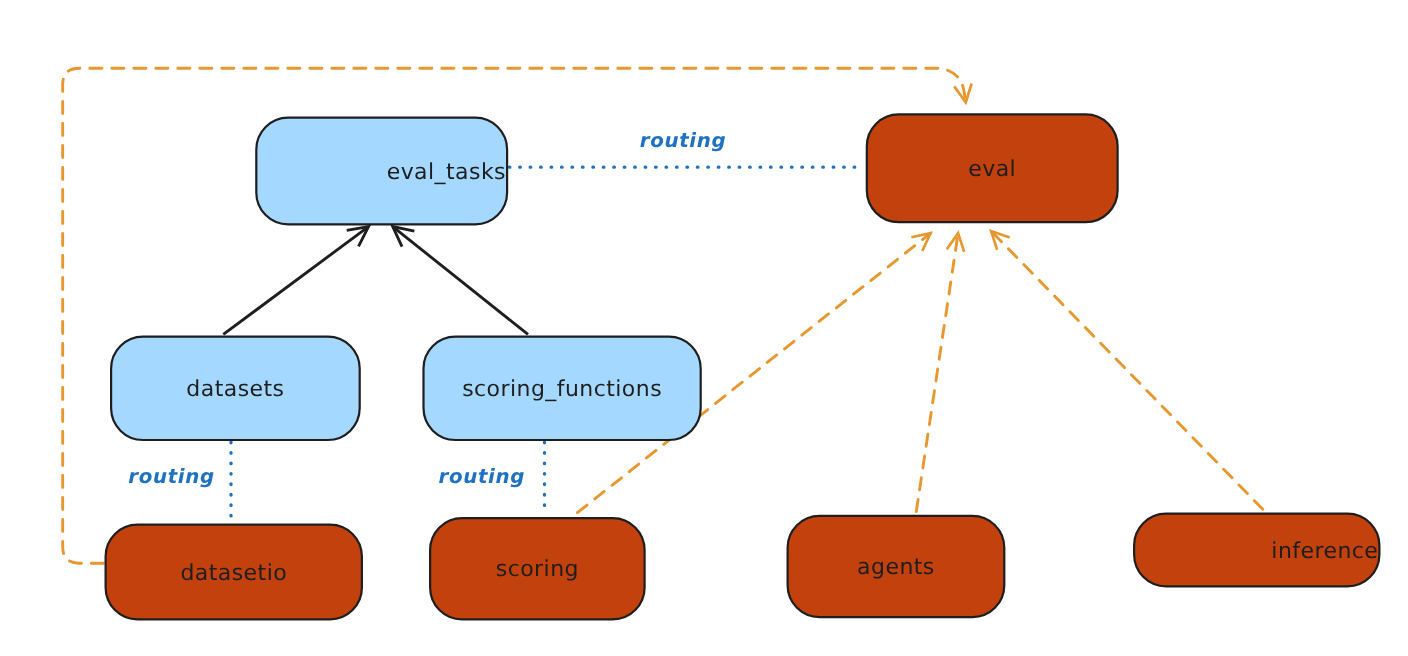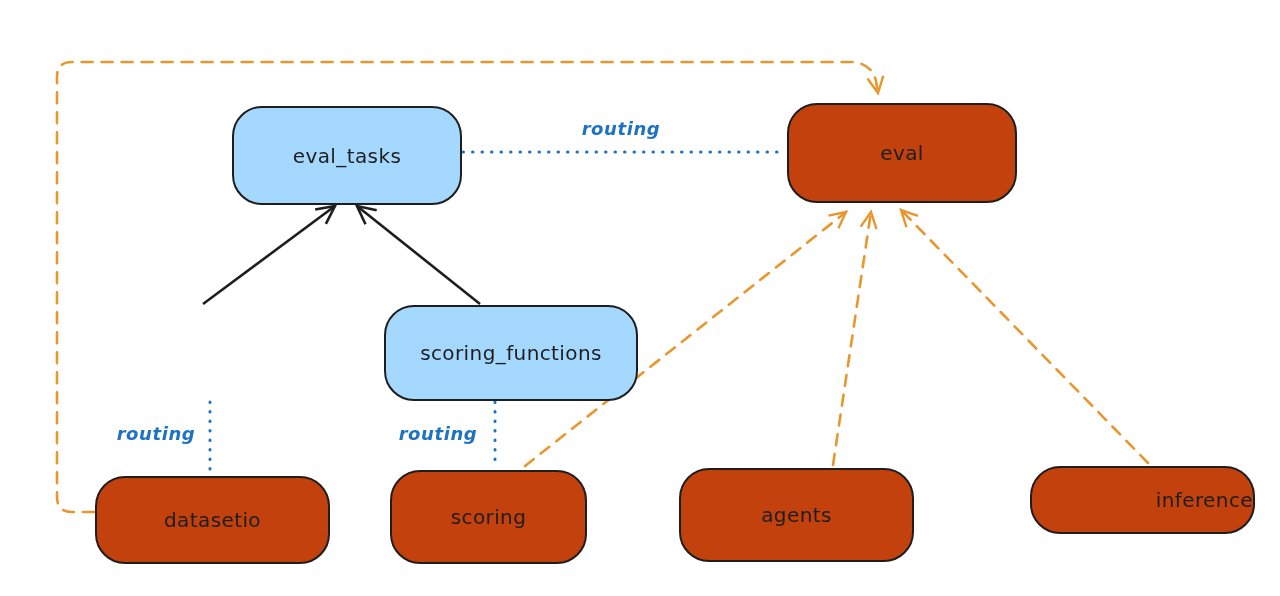--- a/index.html
+++ b/index.html
@@ -5,27 +5,27 @@
   html,body{margin:0;padding:0;background:#ffffff;}
   body{width:1280px;height:596px;position:relative;overflow:hidden;
        font-family:"DejaVu Sans","Liberation Sans",sans-serif;}
   #canvas{position:absolute;left:0;top:0;width:1280px;height:596px;background:#ffffff;}
   #edges{position:absolute;left:0;top:0;width:1280px;height:596px;}
   .node{position:absolute;border:2.6px solid #1e1e1e;border-radius:30px;
         display:flex;align-items:center;justify-content:center;
         font-size:20px;color:#1e1e1e;letter-spacing:0.4px;box-sizing:border-box;}
   .fill-blue{background:#a5d8ff;}
   .fill-green{background:#c2410c;}
-  #n-eval-tasks{left:232px;top:106px;width:230px;height:99px;}
+  #n-eval-tasks{left:232px;top:106px;width:230px;height:99px;justify-content:flex-end;}
   #n-eval{left:787px;top:103px;width:230px;height:100px;}
   #n-datasets{left:100px;top:305px;width:228px;height:96px;}
   #n-scoring-functions{left:384px;top:305px;width:254px;height:96px;}
   #n-datasetio{left:95px;top:476px;width:235px;height:88px;text-align:center;}
   #n-scoring{left:390px;top:470px;width:197px;height:94px;}
-  #n-agents{left:679px;top:468px;width:235px;height:94px;}
+  #n-agents{left:715px;top:468px;width:199px;height:94px;}
   #n-inference{left:1030px;top:466px;width:225px;height:68px;justify-content:flex-end;}
   .edge-label{position:absolute;font-size:18px;font-weight:600;color:#1f72c1;
               letter-spacing:0.6px;text-align:center;font-style:italic;}
   #l-routing-top{left:576px;top:118px;width:90px;}
   #l-routing-left{left:114px;top:423px;width:84px;}
   #l-routing-mid{left:396px;top:423px;width:84px;}
   .dot-blue{stroke:#1f72c1;stroke-width:3;fill:none;stroke-linecap:round;
             stroke-dasharray:0.5 9;}
   .solid-black{stroke:#1e1e1e;stroke-width:2.6;fill:none;}
   .dash-orange{stroke:#e8962e;stroke-width:2.6;fill:none;stroke-linecap:round;
@@ -58,20 +58,23 @@
     <path class="dash-orange" marker-end="url(#mo)" d="M833 465 L871 212"></path>
     <path class="dash-orange" marker-end="url(#mo)" d="M1148 463 L901 210"></path>
   </svg>
 
   <div class="node fill-blue" id="n-eval-tasks">
     <span>eval_tasks</span>
   </div>
   <div class="node fill-green" id="n-eval">
     <span>eval</span>
   </div>
+  <div class="node fill-blue" id="n-datasets">
+    <span>datasets</span>
+  </div>
   <div class="node fill-blue" id="n-scoring-functions">
     <span>scoring_functions</span>
   </div>
   <div class="node fill-green" id="n-datasetio">
     <span>datasetio</span>
   </div>
   <div class="node fill-green" id="n-scoring">
     <span>scoring</span>
   </div>
   <div class="node fill-green" id="n-agents">

